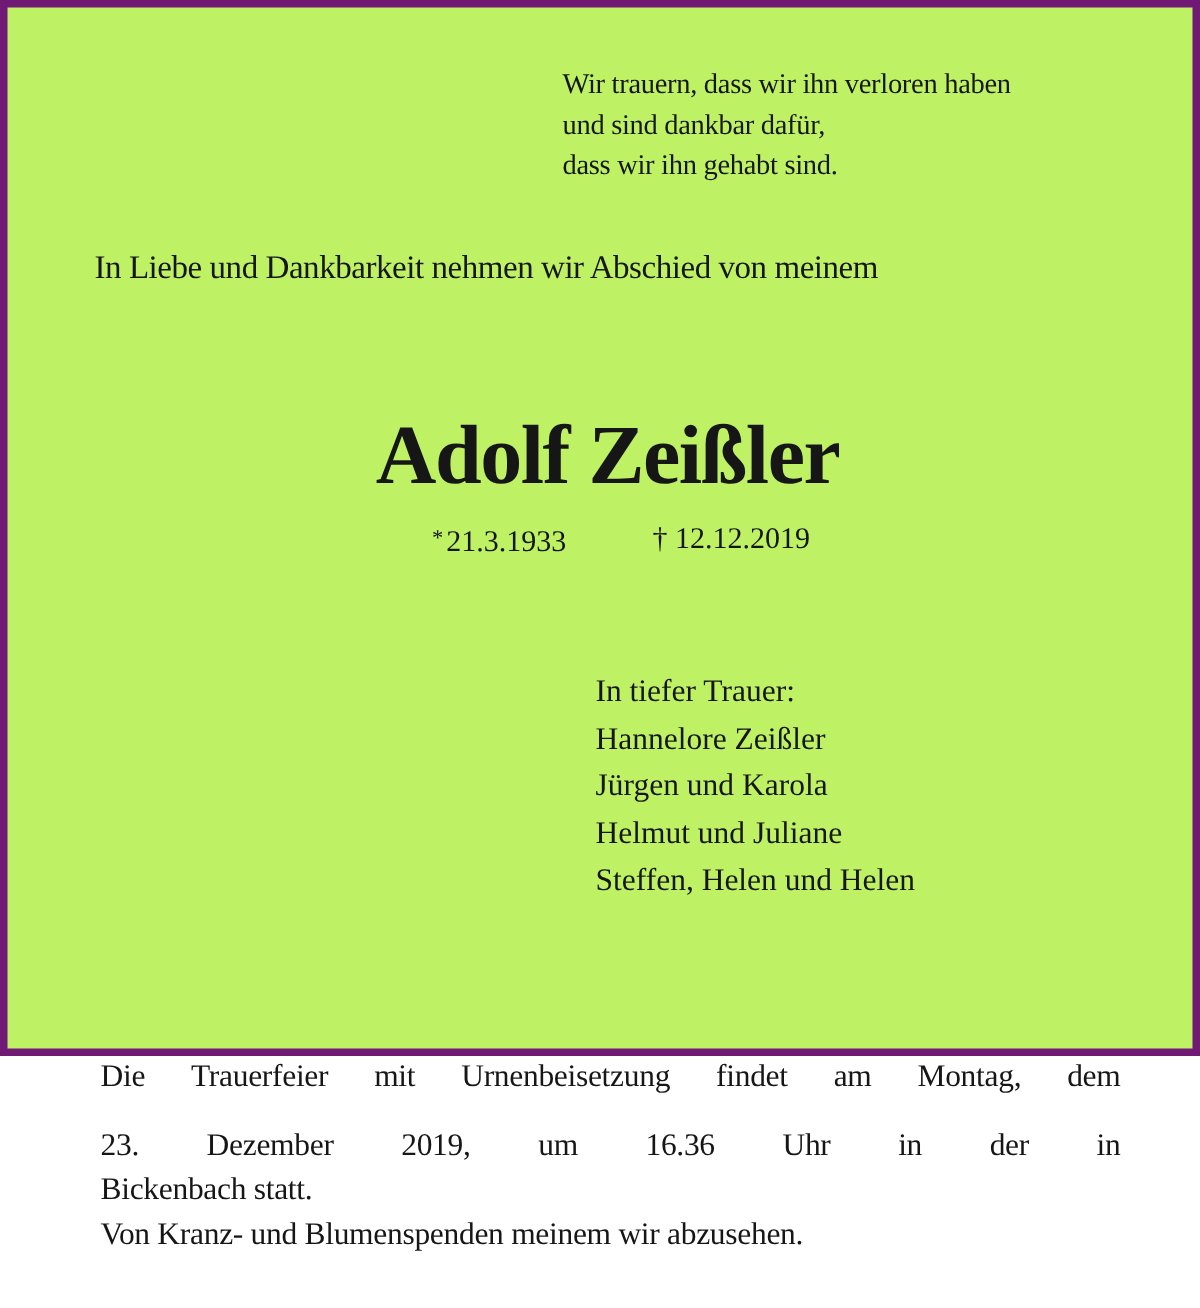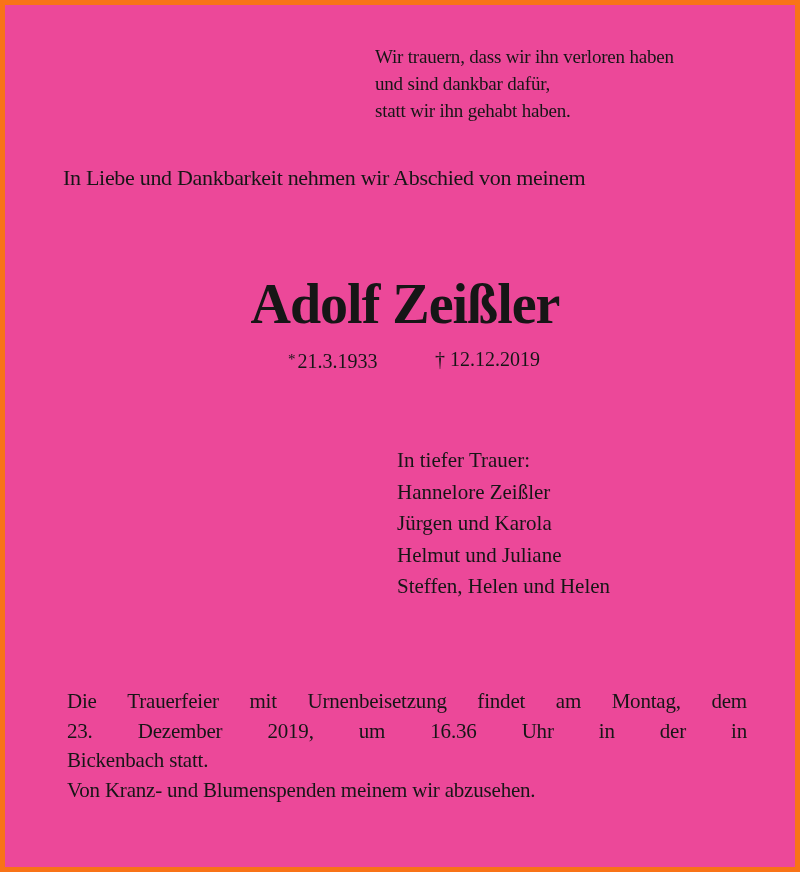--- a/index.html
+++ b/index.html
@@ -1,19 +1,19 @@
 <!DOCTYPE html>
 <html><head>
 <meta charset="utf-8">
 <style>
   html, body { margin: 0; padding: 0; background: #ffffff; }
   body { width: 800px; height: 872px; position: relative; overflow: hidden; }
   .frame {
-    position: absolute; left: 0; top: 0; width: 800px; height: 872px;
-    box-sizing: border-box; border: 5px solid #f97316; background: #ec4899;
+    position: absolute; left: 0; top: 0; width: 800px; height: 704px;
+    box-sizing: border-box; border: 5px solid #701a75; background: #bef264;
   }
   .serif { font-family: "Liberation Serif", "DejaVu Serif", serif; color: #161616; }
   .motto {
     position: absolute; left: 370px; top: 38px; font-size: 19px; line-height: 27px;
     letter-spacing: -0.2px;
   }
   .motto div { white-space: nowrap; }
   .intro {
     position: absolute; left: 58px; top: 158px; font-size: 22px; line-height: 29px;
     letter-spacing: -0.3px;
@@ -33,31 +33,31 @@
     position: absolute; left: 374px; top: 440px; font-size: 21px; line-height: 31.5px; margin-left: 18px;
   }
   .mourners div { white-space: nowrap; }
   .mourners .heading { font-weight: normal; }
   .mourners .member { font-weight: normal; }
   .funeral {
     position: absolute; left: 62px; top: 682px; width: 680px; font-size: 21px; line-height: 29.5px;
     letter-spacing: -0.2px;
   }
   .funeral div { white-space: nowrap; }
-  .funeral .justify { display: flex; justify-content: space-between; width: 680px; }
+  .funeral .justify { display: flex; justify-content: space-between; width: 680px; margin-top: 16px; }
 </style>
 </head>
 <body>
 
 <div class="frame">
 
   <div class="motto serif">
     <div>Wir trauern, dass wir ihn verloren haben</div>
     <div>und sind dankbar dafür,</div>
-    <div>statt wir ihn gehabt haben.</div>
+    <div>dass wir ihn gehabt sind.</div>
   </div>
 
   <div class="intro serif">
     <div>In Liebe und Dankbarkeit nehmen wir Abschied von meinem</div>
   </div>
 
   <div class="name serif">Adolf Zeißler</div>
 
   <div class="dates serif">
     <span class="birth">

